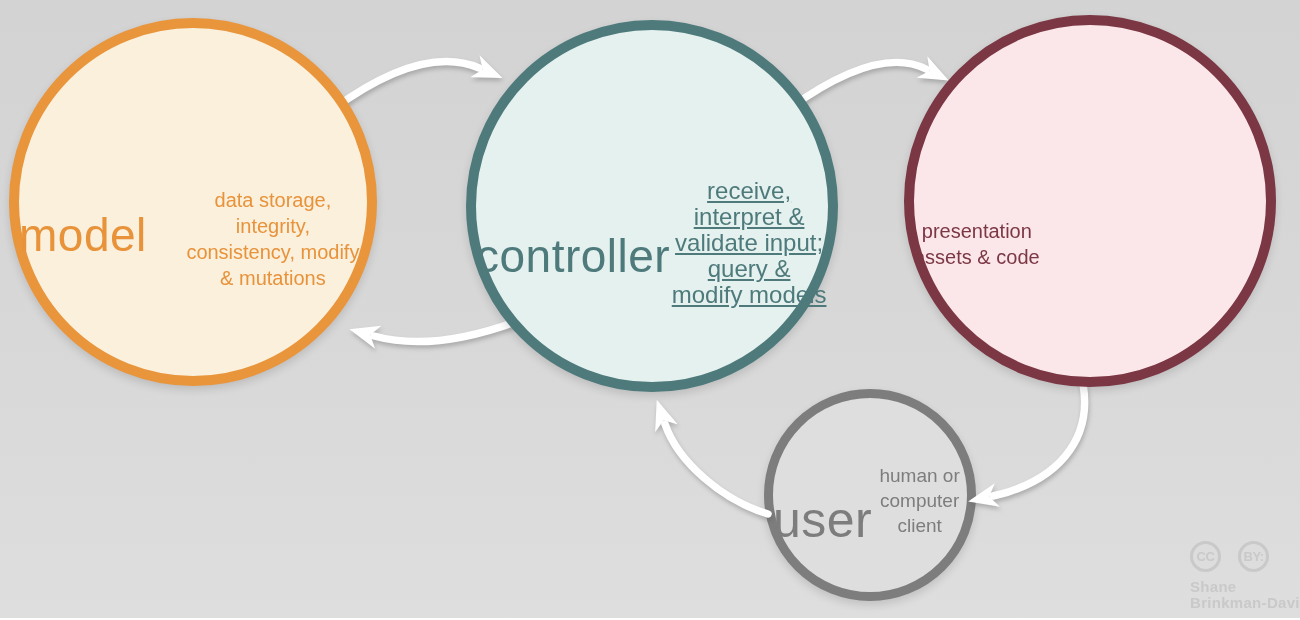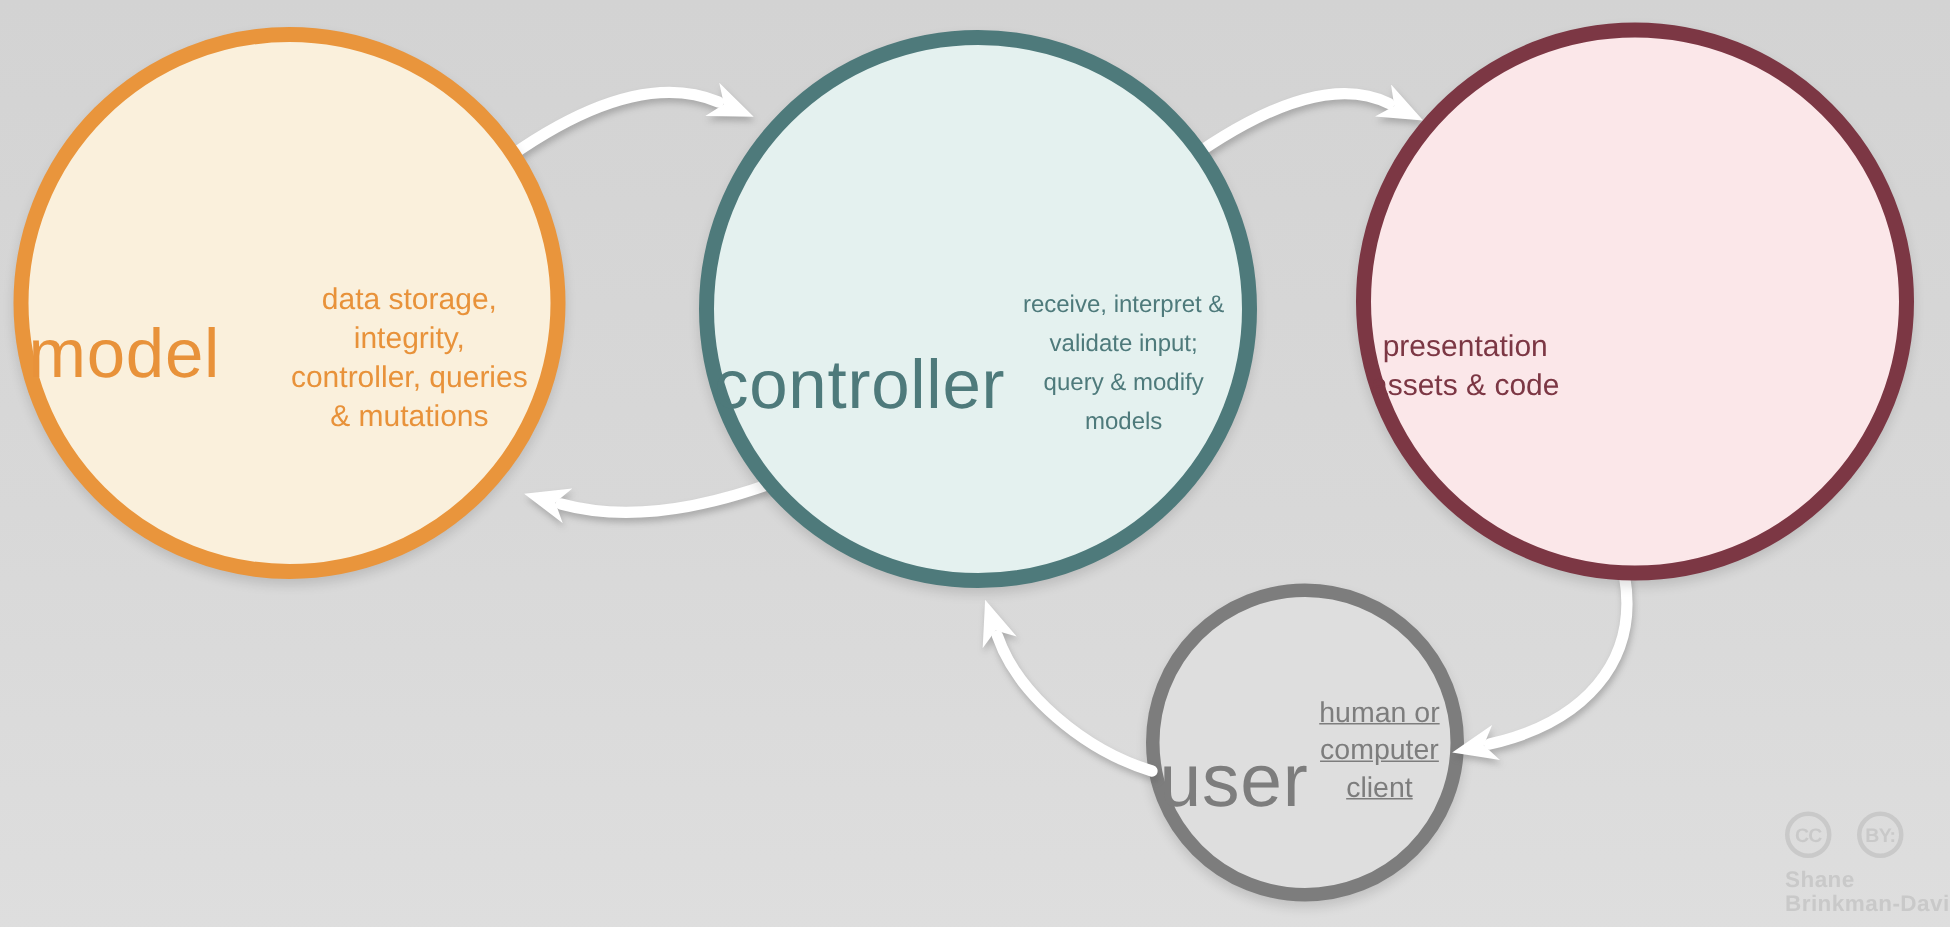--- a/index.html
+++ b/index.html
@@ -13,27 +13,27 @@
     display:flex;flex-direction:row;align-items:center;text-align:center;
     box-shadow:0 4px 8px rgba(0,0,0,0.13);
   }
   .node .title{font-weight:400;line-height:1;letter-spacing:0.5px;}
   .node .desc{line-height:26px;}
   #node-model{left:9px;top:18px;width:368px;height:368px;border:10px solid;z-index:3;}
   #node-model .title{margin-top:66px;font-size:46px;}
   #node-model .desc{margin-top:74px;font-size:20px;margin-left:32px;}
   #node-controller{left:466px;top:20px;width:372px;height:372px;border:10px solid;z-index:3;}
   #node-controller .title{margin-top:100px;font-size:46px;}
-  #node-controller .desc{margin-top:74px;font-size:16px;}
+  #node-controller .desc{margin-top:74px;font-size:24px;text-decoration:underline;}
   #node-view{left:904px;top:15px;width:372px;height:372px;border:10px solid;z-index:3;}
   #node-view .title{margin-top:68px;font-size:48px;}
   #node-view .desc{margin-top:86px;font-size:20px;}
   #node-user{left:764px;top:389px;width:212px;height:212px;border:9px solid;z-index:1;}
   #node-user .title{margin-top:50px;font-size:50px;}
-  #node-user .desc{margin-top:10px;font-size:19px;line-height:25px;text-decoration:underline;}
+  #node-user .desc{margin-top:10px;font-size:19px;line-height:25px;}
   #arrows{position:absolute;left:0;top:0;z-index:2;}
   #arrows .flow{fill:none;stroke-width:7.5;stroke-linecap:round;}
   #arrow-layer{filter:drop-shadow(1px 3px 2px rgba(90,90,90,0.35));}
   #attribution{
     position:absolute;left:1190px;top:541px;z-index:2;width:150px;
     user-select:none;
   }
   .cc-row{display:flex;gap:17px;align-items:center;}
   .cc-ring{
     width:31px;height:31px;border-radius:50%;border:3px solid;
@@ -69,21 +69,21 @@
       <path class="flow" d="M 515,322 Q 432,352 374,336" marker-end="url(#head)" style="stroke: rgb(255, 255, 255);"></path>
       <path class="flow" d="M 768,514 C 722,500 678,462 665,424" marker-end="url(#head)" style="stroke: rgb(255, 255, 255);"></path>
       <path class="flow" d="M 1083,384 C 1093,442 1055,482 993,496" marker-end="url(#head)" style="stroke: rgb(255, 255, 255);"></path>
     </g>
   </svg>
 
   <div class="node" id="node-model" style="border-color: rgb(233, 149, 60); background-color: rgb(250, 240, 220); color: rgb(232, 146, 58);">
     <div class="title">model</div>
     <div class="desc">
       <div>data storage, integrity,</div>
-      <div>controller, queries</div>
+      <div>consistency, modify</div>
       <div>&amp; mutations</div>
     </div>
   </div>
 
   <div class="node" id="node-controller" style="border-color: rgb(78, 122, 123); background-color: rgb(228, 241, 239); color: rgb(78, 122, 123);">
     <div class="title">controller</div>
     <div class="desc">
       <div>receive, interpret &amp; validate input;</div>
       <div>query &amp; modify models</div>
     </div>

